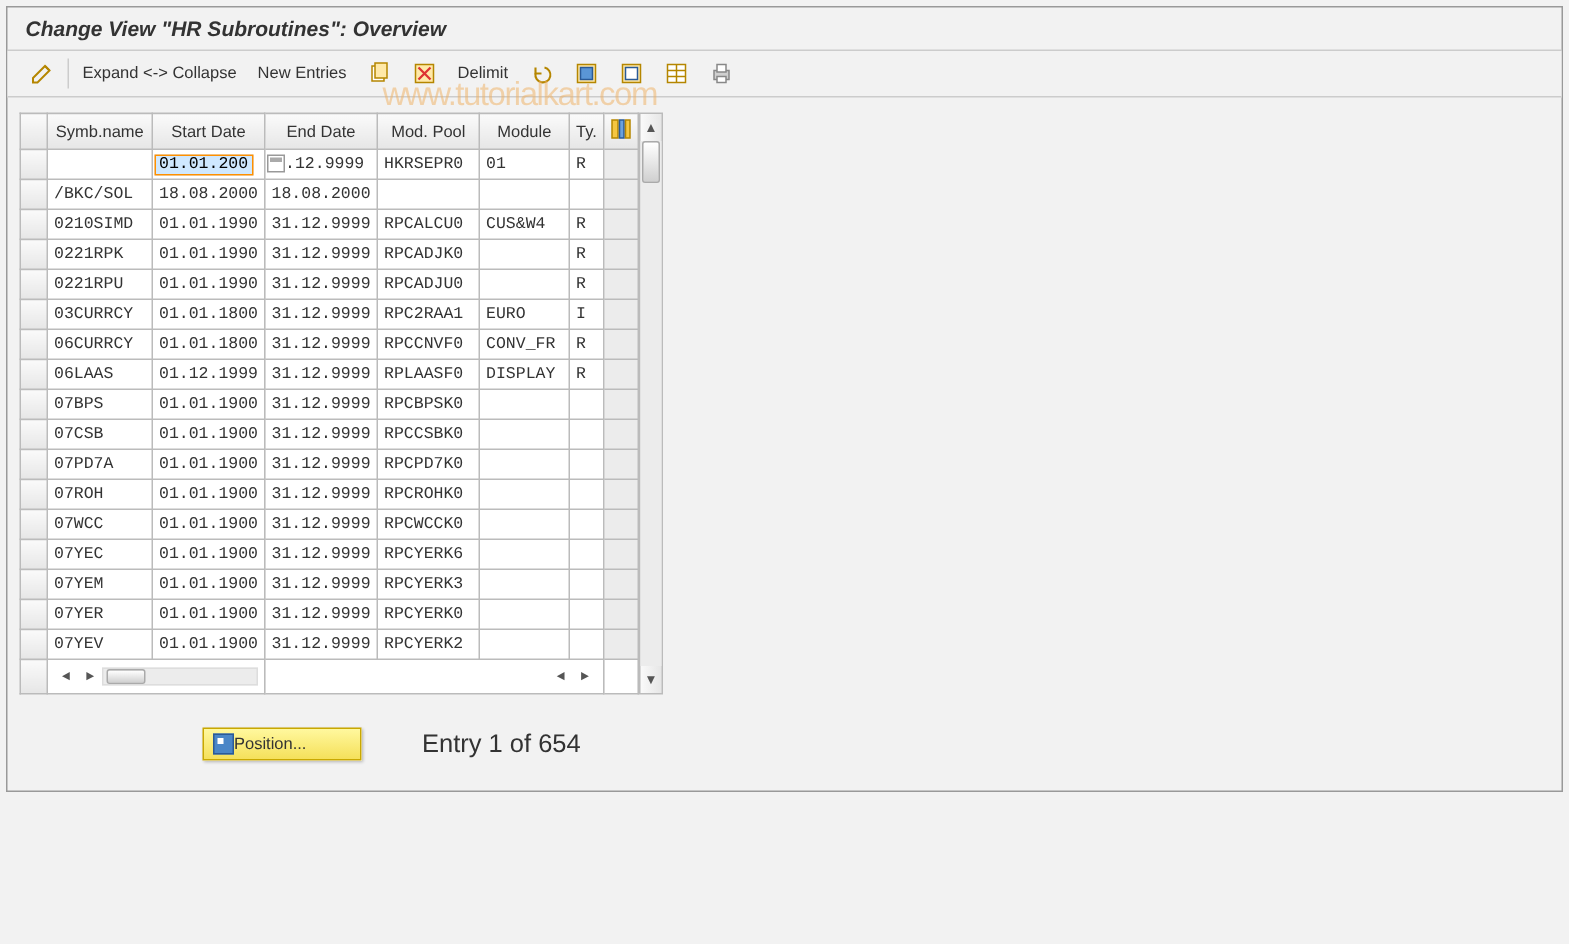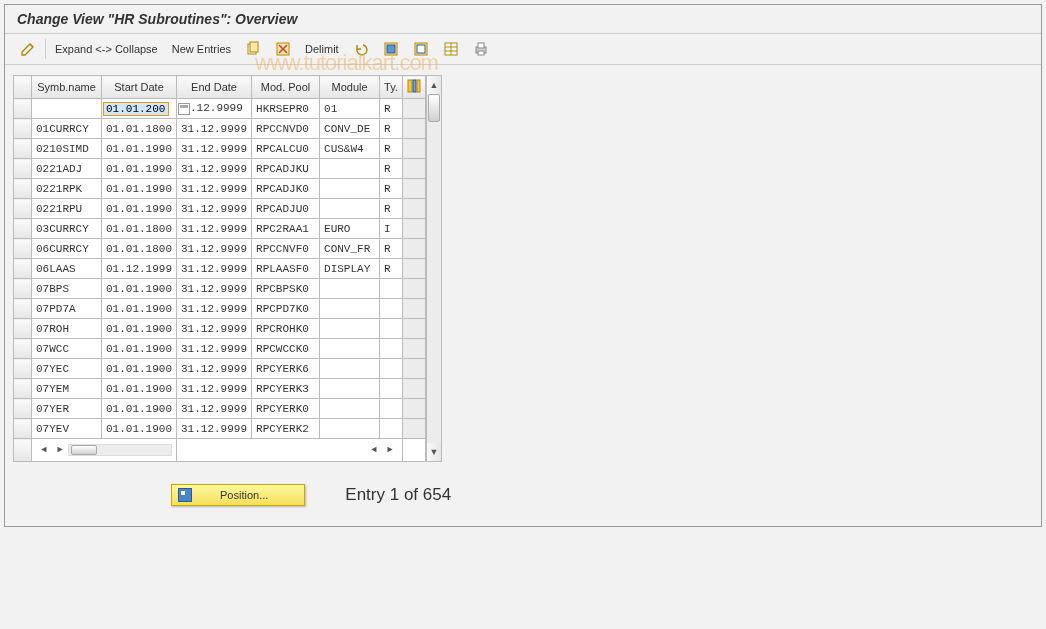--- a/index.html
+++ b/index.html
@@ -31,21 +31,21 @@
     .vscroll { width:16px; border:1px solid #bbb; background:linear-gradient(90deg,#fafafa,#e6e6e6); display:flex; flex-direction:column; }
     .vscroll .arrow { height:18px; display:flex; align-items:center; justify-content:center; cursor:pointer; font-size:9px; color:#555; }
     .vscroll .track { flex:1; background:#ececec; position:relative; }
     .vscroll .thumb { position:absolute; left:1px; right:1px; top:0; height:28px; background:linear-gradient(#fff,#d0d0d0); border:1px solid #aaa; border-radius:2px; }
     .hscroll-row td { background:#ececec; padding:0; }
     .hscroll { height:16px; display:flex; align-items:center; }
     .hscroll .harrow { width:16px; text-align:center; font-size:9px; color:#555; cursor:pointer; }
     .hscroll .htrack { flex:1; height:12px; background:#ececec; border:1px solid #ddd; position:relative; }
     .hscroll .hthumb { position:absolute; top:0; bottom:0; left:2px; width:26px; background:linear-gradient(#fff,#d0d0d0); border:1px solid #aaa; border-radius:2px; }
     .footer { display:flex; align-items:center; gap:40px; padding:12px 0 20px 130px; }
-    .pos-btn { display:flex; align-items:center; gap:28px; background:linear-gradient(#fff89e,#f5e05a); border:1px solid #c9a800; padding:3px 36px 3px 6px; cursor:pointer; box-shadow:1px 1px 2px rgba(0,0,0,0.25);margin-left:36px; }
+    .pos-btn { display:flex; align-items:center; background:linear-gradient(#fff89e,#f5e05a); border:1px solid #c9a800; padding:3px 36px 3px 6px; cursor:pointer; box-shadow:1px 1px 2px rgba(0,0,0,0.25); }
     .pos-btn .picon { width:14px; height:14px; background:#4a86c7; border:1px solid #2a5a97; position:relative; }
     .pos-btn .picon::after { content:""; position:absolute; top:2px; left:2px; right:6px; bottom:6px; background:#fff; }
     .entry-txt { font-size:17px; color:#333; }
     .cfg-icon { width:14px; height:14px; display:inline-block; }
   </style>
 </head>
 <body>
 
 <div class="frame" style="position:relative;">
   <div class="title-bar">Change View "HR Subroutines": Overview</div>
@@ -142,45 +142,35 @@
               <td class="c-symb"></td>
               <td class="c-sd" style="padding: 1px;"><input class="sel-input" value="01.01.2001" style=""></td>
               <td class="c-ed" style="padding: 1px 4px 1px 0px;"><span class="date-pick"></span><span style="font-family: &quot;Courier New&quot;, monospace;">.12.9999</span></td>
               <td class="c-mp">HKRSEPR0</td>
               <td class="c-mod">01</td>
               <td class="c-ty">R</td>
               <td style="background: rgb(236, 236, 236);"></td>
             </tr>
             <tr>
               <td class="row-sel"></td>
-              <td class="c-symb">01CURRCY</td>
-              <td class="c-sd">01.01.1800</td>
-              <td class="c-ed">31.12.9999</td>
-              <td class="c-mp">RPCCNVD0</td>
-              <td class="c-mod">CONV_DE</td>
-              <td class="c-ty">R</td>
+              <td class="c-symb">/BKC/SOL</td>
+              <td class="c-sd">18.08.2000</td>
+              <td class="c-ed">18.08.2000</td>
+              <td class="c-mp"></td>
+              <td class="c-mod"></td>
+              <td class="c-ty"></td>
               <td style="background: rgb(236, 236, 236);"></td>
             </tr>
             <tr>
               <td class="row-sel"></td>
               <td class="c-symb">0210SIMD</td>
               <td class="c-sd">01.01.1990</td>
               <td class="c-ed">31.12.9999</td>
               <td class="c-mp">RPCALCU0</td>
               <td class="c-mod">CUS&amp;W4</td>
-              <td class="c-ty">R</td>
-              <td style="background: rgb(236, 236, 236);"></td>
-            </tr>
-            <tr>
-              <td class="row-sel"></td>
-              <td class="c-symb">0221ADJ</td>
-              <td class="c-sd">01.01.1990</td>
-              <td class="c-ed">31.12.9999</td>
-              <td class="c-mp">RPCADJKU</td>
-              <td class="c-mod"></td>
               <td class="c-ty">R</td>
               <td style="background: rgb(236, 236, 236);"></td>
             </tr>
             <tr>
               <td class="row-sel"></td>
               <td class="c-symb">0221RPK</td>
               <td class="c-sd">01.01.1990</td>
               <td class="c-ed">31.12.9999</td>
               <td class="c-mp">RPCADJK0</td>
               <td class="c-mod"></td>
@@ -226,20 +216,30 @@
               <td class="c-mod">DISPLAY</td>
               <td class="c-ty">R</td>
               <td style="background: rgb(236, 236, 236);"></td>
             </tr>
             <tr>
               <td class="row-sel"></td>
               <td class="c-symb">07BPS</td>
               <td class="c-sd">01.01.1900</td>
               <td class="c-ed">31.12.9999</td>
               <td class="c-mp">RPCBPSK0</td>
+              <td class="c-mod"></td>
+              <td class="c-ty"></td>
+              <td style="background: rgb(236, 236, 236);"></td>
+            </tr>
+            <tr>
+              <td class="row-sel"></td>
+              <td class="c-symb">07CSB</td>
+              <td class="c-sd">01.01.1900</td>
+              <td class="c-ed">31.12.9999</td>
+              <td class="c-mp">RPCCSBK0</td>
               <td class="c-mod"></td>
               <td class="c-ty"></td>
               <td style="background: rgb(236, 236, 236);"></td>
             </tr>
             <tr>
               <td class="row-sel"></td>
               <td class="c-symb">07PD7A</td>
               <td class="c-sd">01.01.1900</td>
               <td class="c-ed">31.12.9999</td>
               <td class="c-mp">RPCPD7K0</td>

